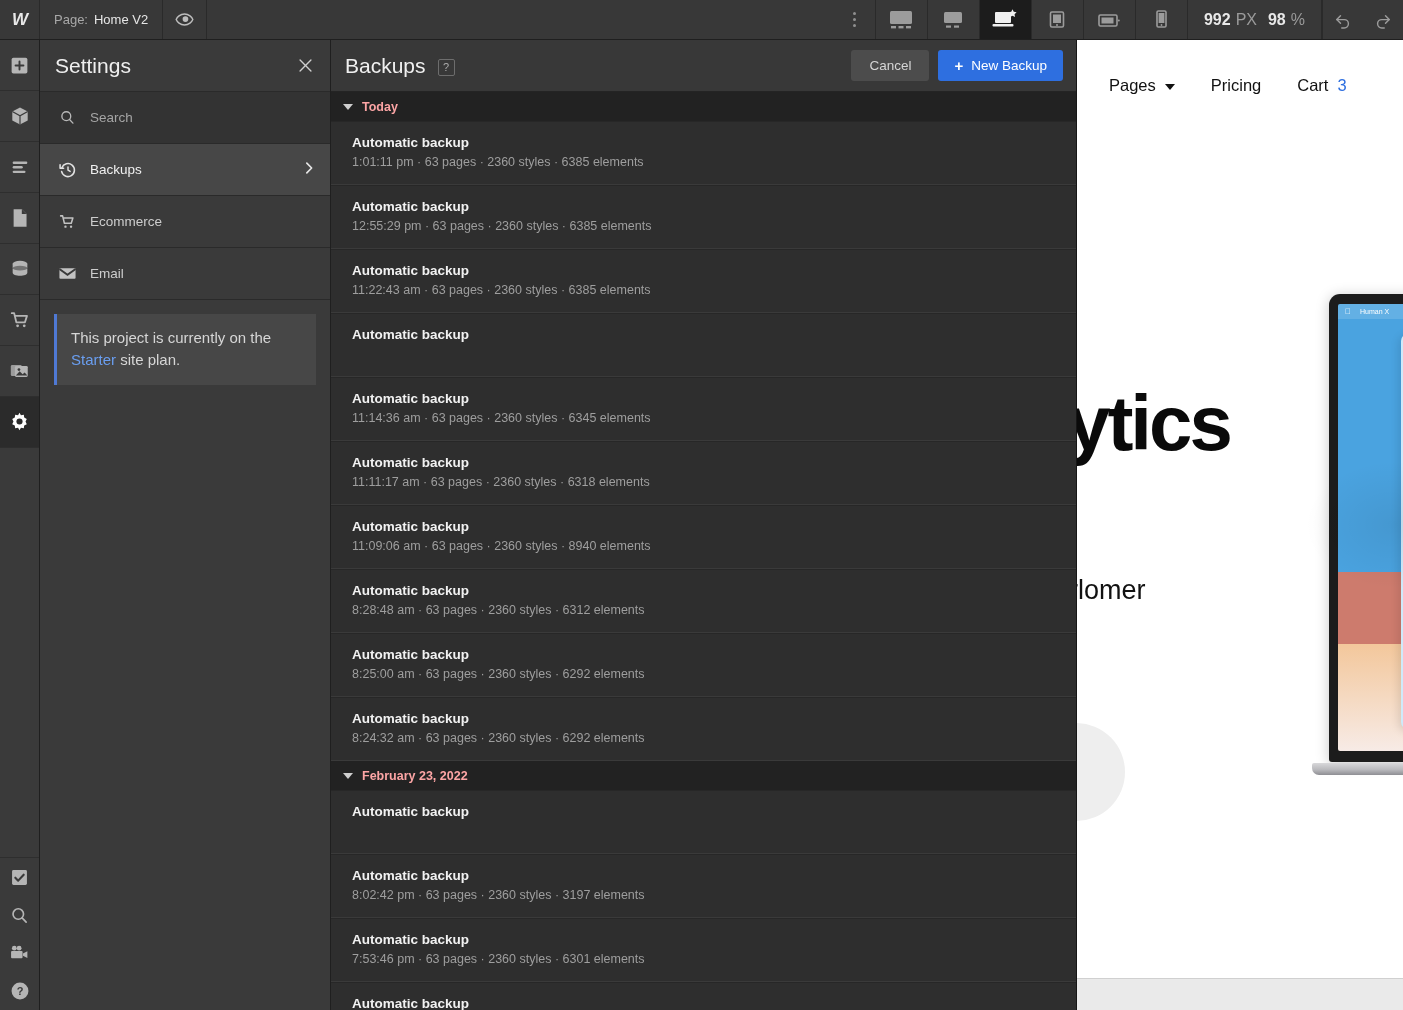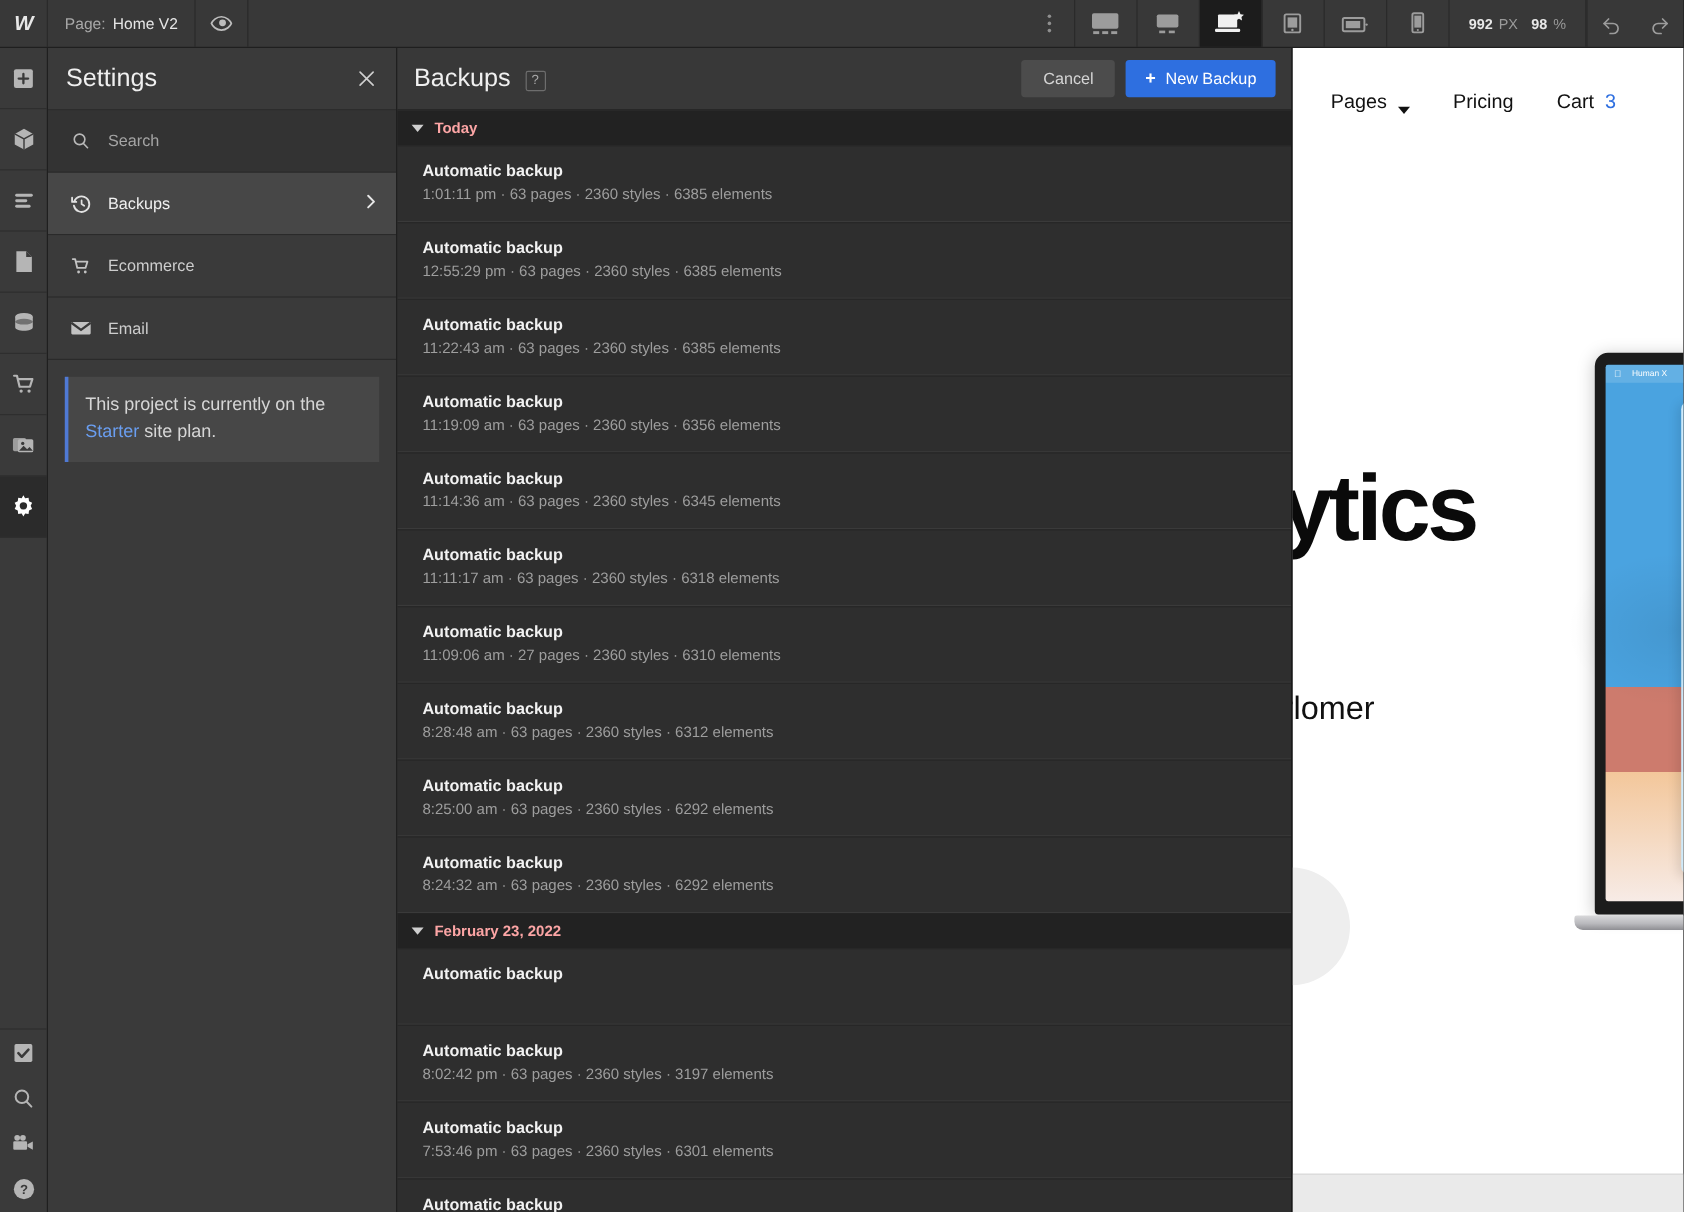--- a/index.html
+++ b/index.html
@@ -46,21 +46,21 @@
   }
   .tb-dots i { width: 3px; height: 3px; border-radius: 50%; background: #8f8f8f; display: block; }
   .tb-devices { display: flex; align-items: stretch; border-left: 1px solid #2a2a2a; }
   .dev {
     width: 52px; display: flex; align-items: center; justify-content: center;
     border-right: 1px solid #2a2a2a; cursor: pointer;
   }
   .dev.active { background: #1c1c1c; }
   .tb-zoom {
     display: flex; align-items: center; gap: 5px; padding: 0 16px;
-    border-right: 1px solid #2a2a2a; font-size: 12px;
+    border-right: 1px solid #2a2a2a; font-size: 16px;
   }
   .tb-zoom .num { color: #e8e8e8; font-weight: bold; }
   .tb-zoom .unit { color: #9a9a9a; }
   .tb-right { display: flex; align-items: stretch; margin-left: auto; border-left: 1px solid #2a2a2a; }
   .tb-right .ico { width: 40px; display: flex; align-items: center; justify-content: center; }
 
   
   .rail {
     position: absolute; top: 40px; left: 0;
     width: 40px; height: 970px;
@@ -178,21 +178,21 @@
     width: 326px; height: 970px;
     background: #ffffff;
     overflow: hidden;
     z-index: 10;
   }
   .cv-nav {
     position: absolute; top: 20px; left: 0; width: 326px; height: 50px;
     display: flex; align-items: center; gap: 36px; padding-left: 32px;
     font-size: 16.5px; color: #111;
   }
-  .cv-nav .it { display: flex; align-items: flex-end; gap: 9px; cursor: pointer; }
+  .cv-nav .it { display: flex; align-items: center; gap: 9px; cursor: pointer; }
   .cv-nav .badge { color: #2e6fe0; }
   .cv-chev {
     width: 0; height: 0; border-left: 5px solid transparent;
     border-right: 5px solid transparent; border-top: 6px solid #111;
     margin-top: 3px;
   }
   .cv-headline {
     position: absolute; top: 338px; left: -10px;
     font-size: 78px; font-weight: bold; color: #0a0a0a;
     letter-spacing: -3px; white-space: nowrap;
@@ -529,33 +529,32 @@
       <div class="bk-item">
         <div class="bk-item-name">Automatic backup</div>
         <div class="bk-item-meta">12:55:29 pm · 63 pages · 2360 styles · 6385 elements</div>
       </div>
       <div class="bk-item">
         <div class="bk-item-name">Automatic backup</div>
         <div class="bk-item-meta">11:22:43 am · 63 pages · 2360 styles · 6385 elements</div>
       </div>
       <div class="bk-item">
         <div class="bk-item-name">Automatic backup</div>
-        <div class="bk-item-meta">11:19:09 am · 63 pages · 2360 styles · 6356 elements</div>
       </div>
       <div class="bk-item">
         <div class="bk-item-name">Automatic backup</div>
         <div class="bk-item-meta">11:14:36 am · 63 pages · 2360 styles · 6345 elements</div>
       </div>
       <div class="bk-item">
         <div class="bk-item-name">Automatic backup</div>
         <div class="bk-item-meta">11:11:17 am · 63 pages · 2360 styles · 6318 elements</div>
       </div>
       <div class="bk-item">
         <div class="bk-item-name">Automatic backup</div>
-        <div class="bk-item-meta">11:09:06 am · 27 pages · 2360 styles · 6310 elements</div>
+        <div class="bk-item-meta">11:09:06 am · 63 pages · 2360 styles · 8940 elements</div>
       </div>
       <div class="bk-item">
         <div class="bk-item-name">Automatic backup</div>
         <div class="bk-item-meta">8:28:48 am · 63 pages · 2360 styles · 6312 elements</div>
       </div>
       <div class="bk-item">
         <div class="bk-item-name">Automatic backup</div>
         <div class="bk-item-meta">8:25:00 am · 63 pages · 2360 styles · 6292 elements</div>
       </div>
       <div class="bk-item">

